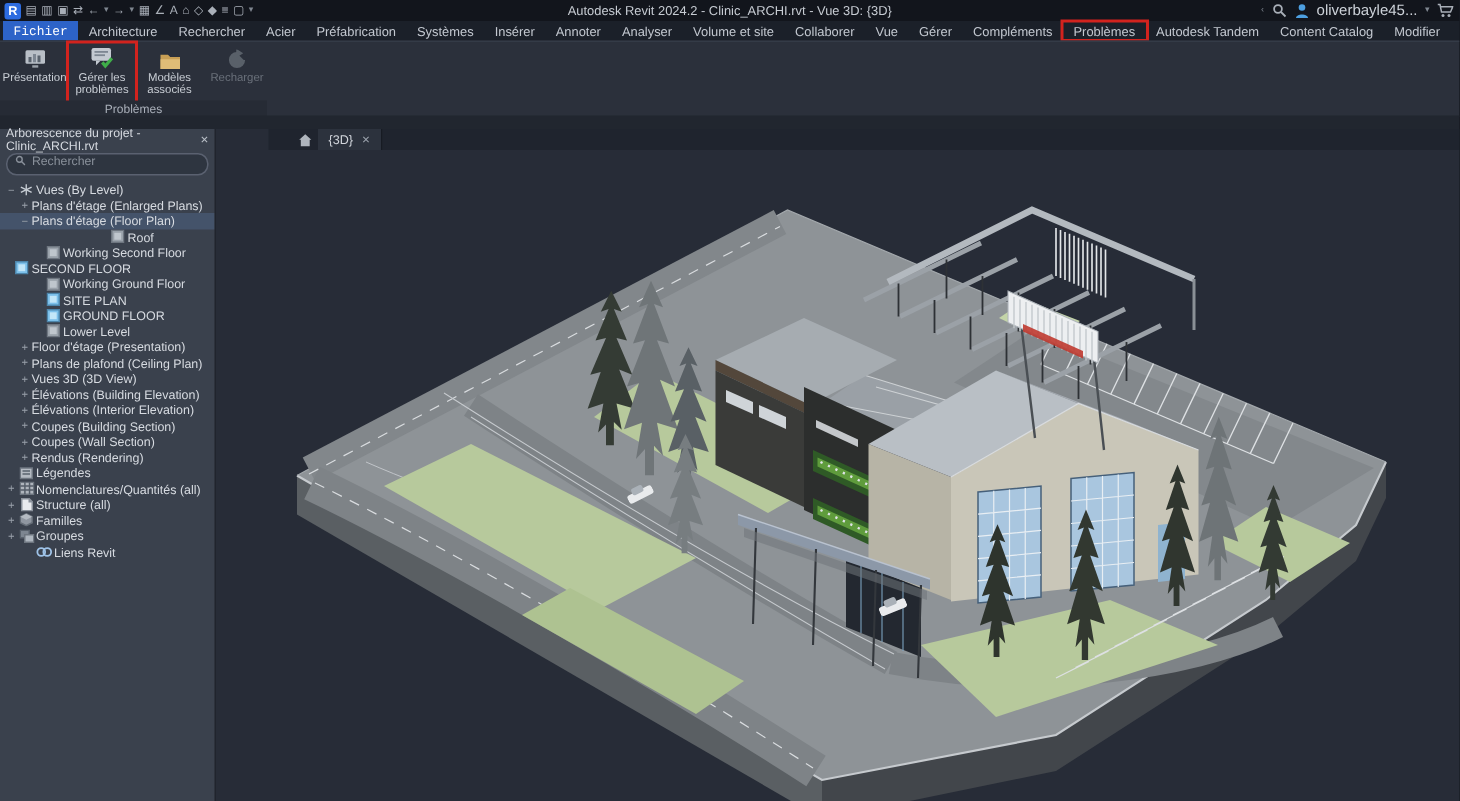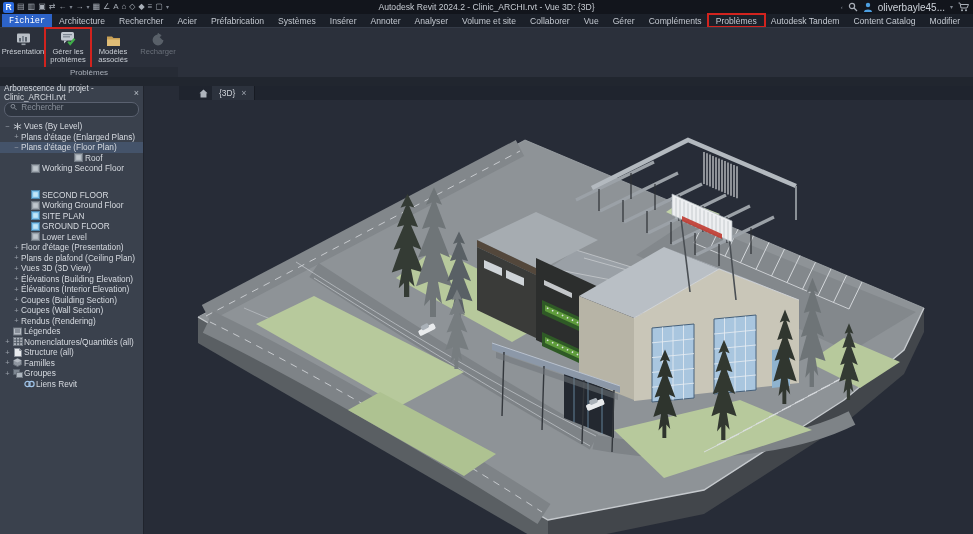--- a/index.html
+++ b/index.html
@@ -278,21 +278,21 @@
           <div class="trow" style="padding-left: 21px;">
             <span class="texp"></span>
             <span class="ticon">
               <svg width="9" height="9" viewBox="0 0 9 9">
                 <rect x="0.5" y="0.5" width="8" height="8" fill="#9aa2ab" stroke="#6e7680"></rect>
                 <rect x="2.2" y="2.2" width="4.6" height="4.6" fill="#bfc6cd"></rect>
               </svg>
             </span>
             <span>Working Second Floor</span>
           </div>
-          <div class="trow" style="padding-left: 21px; margin-top: 16px;">
+          <div class="trow" style="">
             <span class="texp"></span>
             <span class="ticon">
               <svg width="9" height="9" viewBox="0 0 9 9">
                 <rect x="0.5" y="0.5" width="8" height="8" fill="#7cc0ea" stroke="#4d86ac"></rect>
                 <rect x="2.2" y="2.2" width="4.6" height="4.6" fill="#c2e6f8"></rect>
               </svg>
             </span>
             <span>SECOND FLOOR</span>
           </div>
           <div class="trow" style="padding-left: 21px;">

